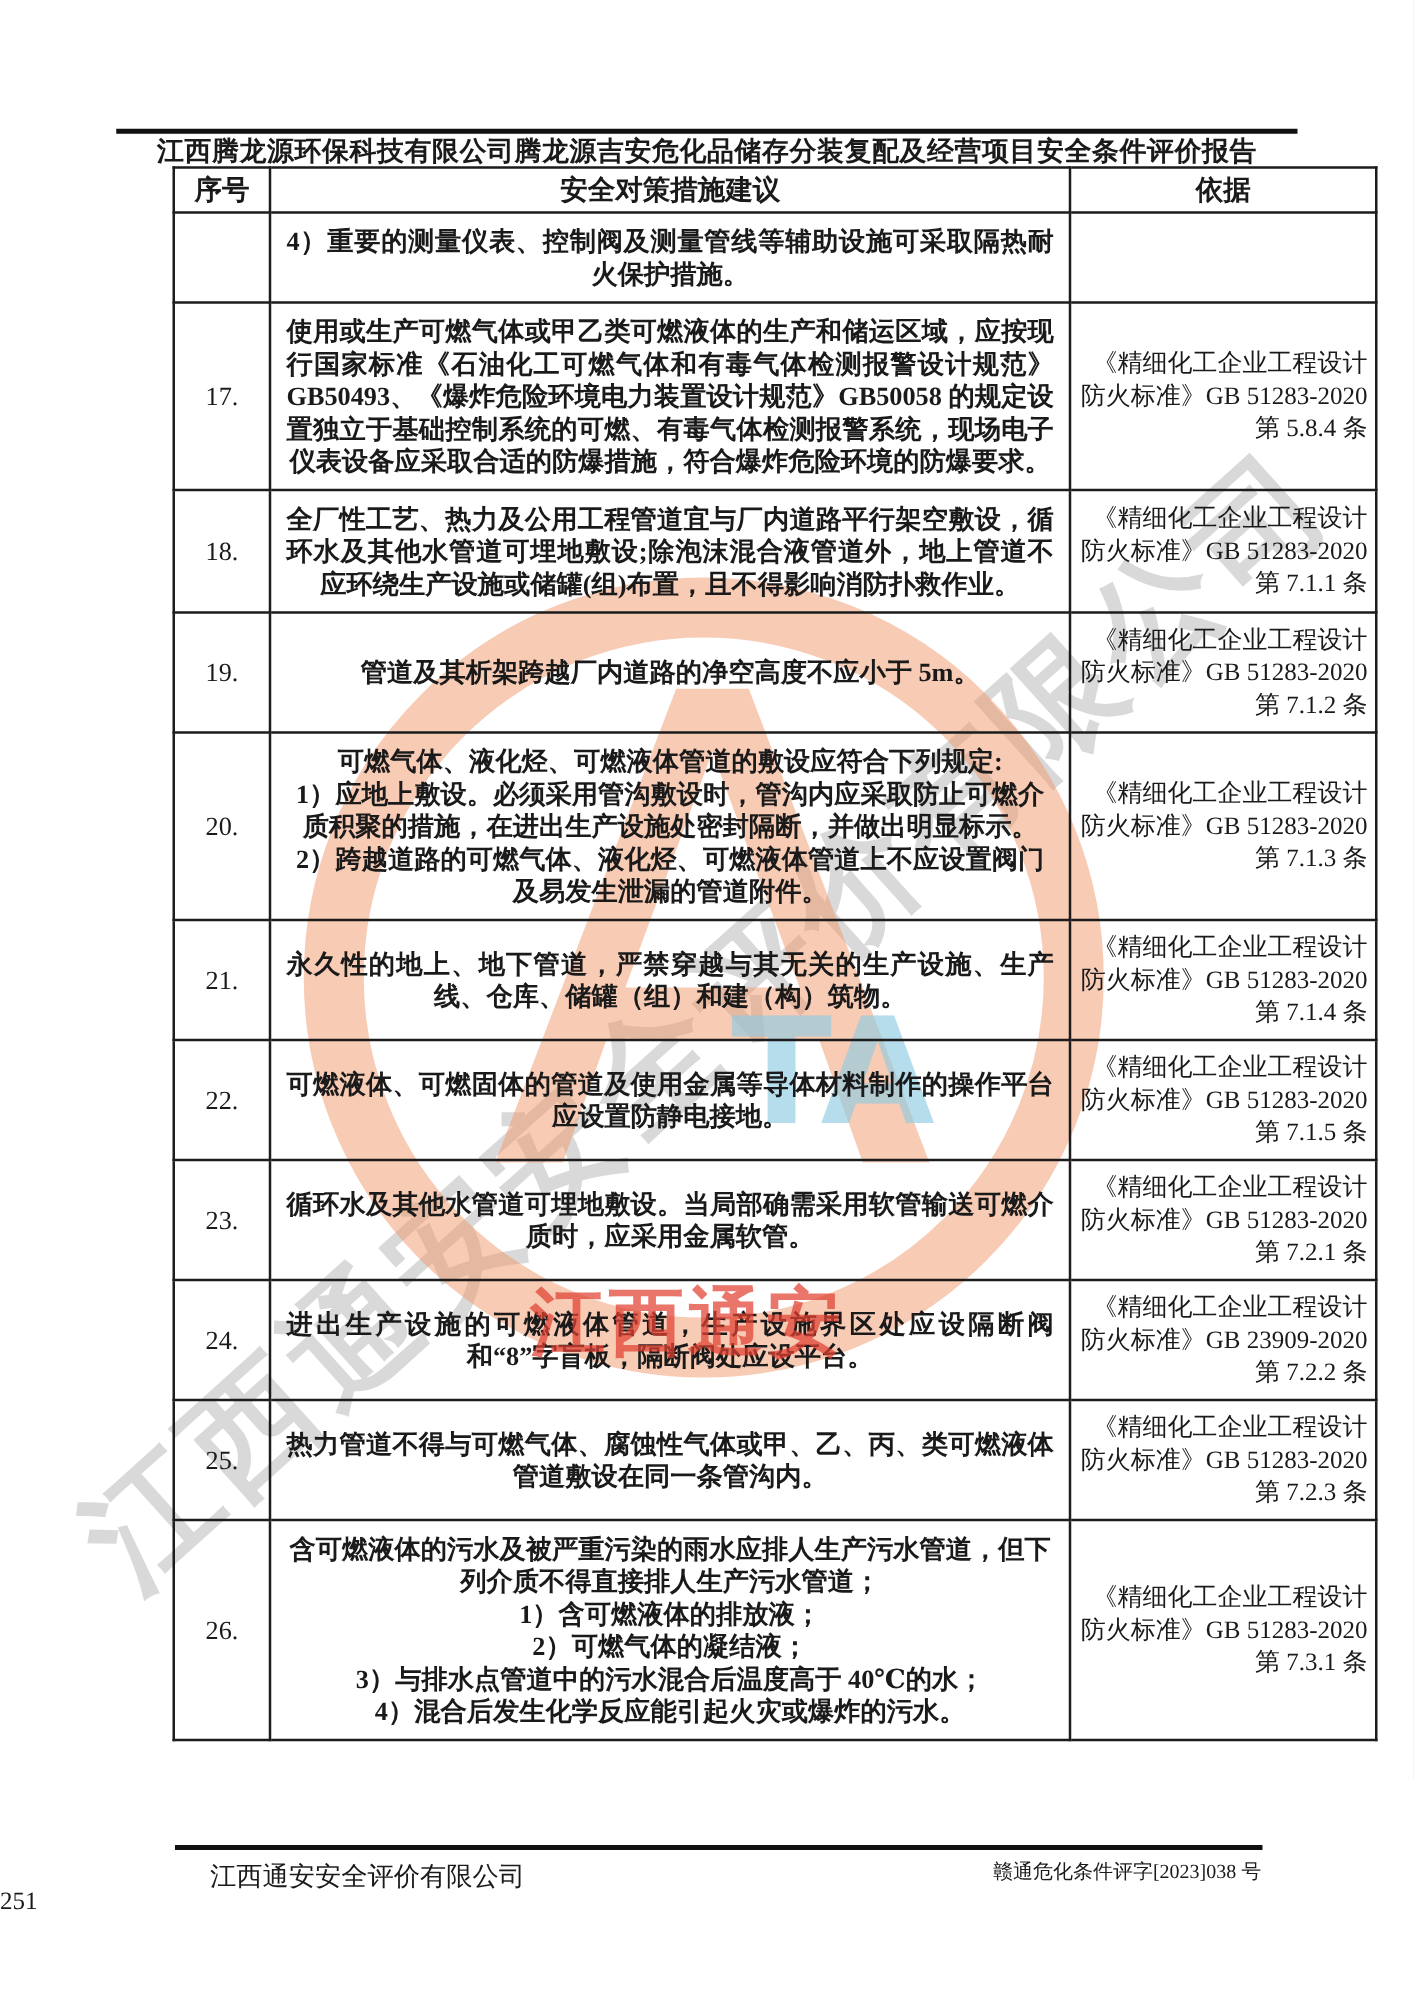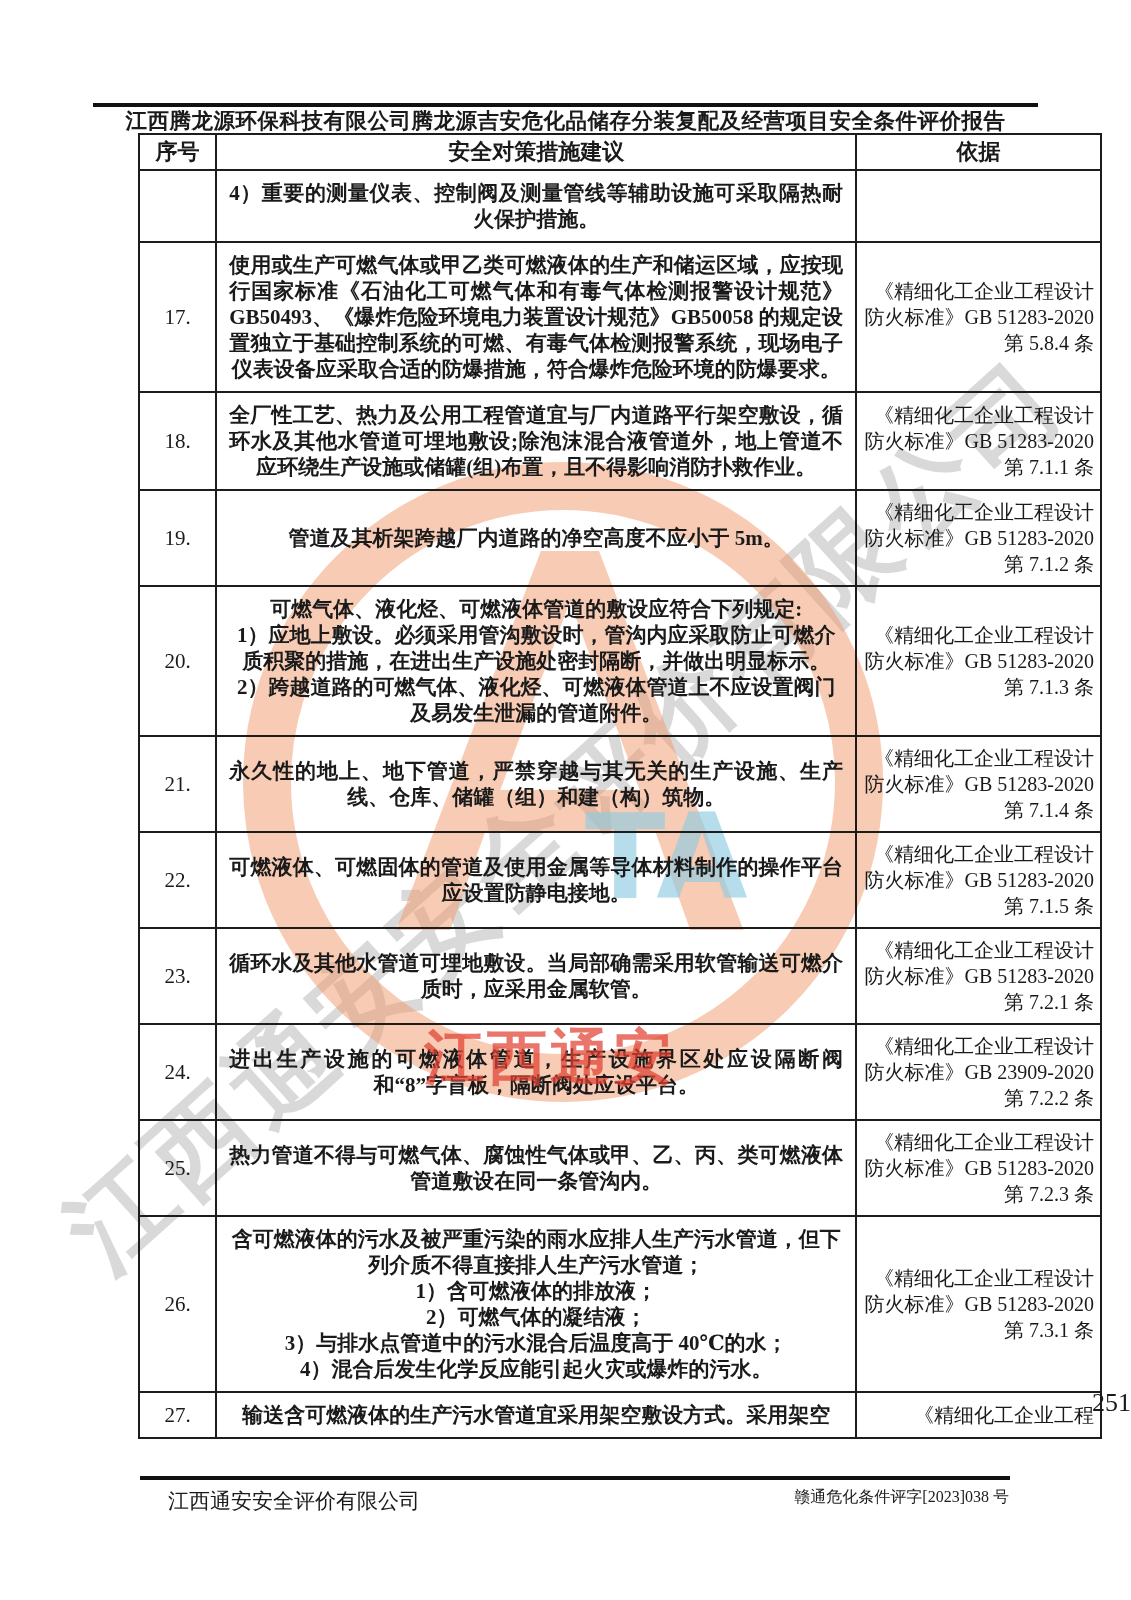--- a/index.html
+++ b/index.html
@@ -133,23 +133,23 @@
   td.col-basis {
     font-size: 20px;
     line-height: 26px;
     text-align: right;
     padding: 8px 6px;
   }
 
   
   .page-number {
     position: absolute;
-    top: 1388px; left: 0; right: 0;
-    text-align: right;
-    font-size: 26px;
+    top: 1510px; left: 0; right: 0;
+    text-align: left;
+    font-size: 20px;
     z-index: 1;
   }
   .footer-rule {
     position: absolute;
     top: 1476px; left: 140px;
     width: 870px; height: 4px;
     background: #111;
     z-index: 3;
   }
   .footer-left {
@@ -248,25 +248,20 @@
           </tr>
           <tr>
             <td class="col-no">26.</td>
             <td class="col-measure multiline">含可燃液体的污水及被严重污染的雨水应排人生产污水管道，但下列介质不得直接排人生产污水管道；
 1）含可燃液体的排放液；
 2）可燃气体的凝结液；
 3）与排水点管道中的污水混合后温度高于 40℃的水；
 4）混合后发生化学反应能引起火灾或爆炸的污水。</td>
             <td class="col-basis">《精细化工企业工程设计防火标准》GB 51283-2020 第 7.3.1 条</td>
           </tr>
-          <tr>
-            <td class="col-no">27.</td>
-            <td class="col-measure flow">输送含可燃液体的生产污水管道宜采用架空敷设方式。采用架空</td>
-            <td class="col-basis">《精细化工企业工程</td>
-          </tr>
         </tbody>
     </table>
   </div>
 
   <div class="page-number">251</div>
   <div class="footer-rule"></div>
   <div class="footer-left">江西通安安全评价有限公司</div>
   <div class="footer-right">赣通危化条件评字[2023]038 号</div>
 
 </div>

